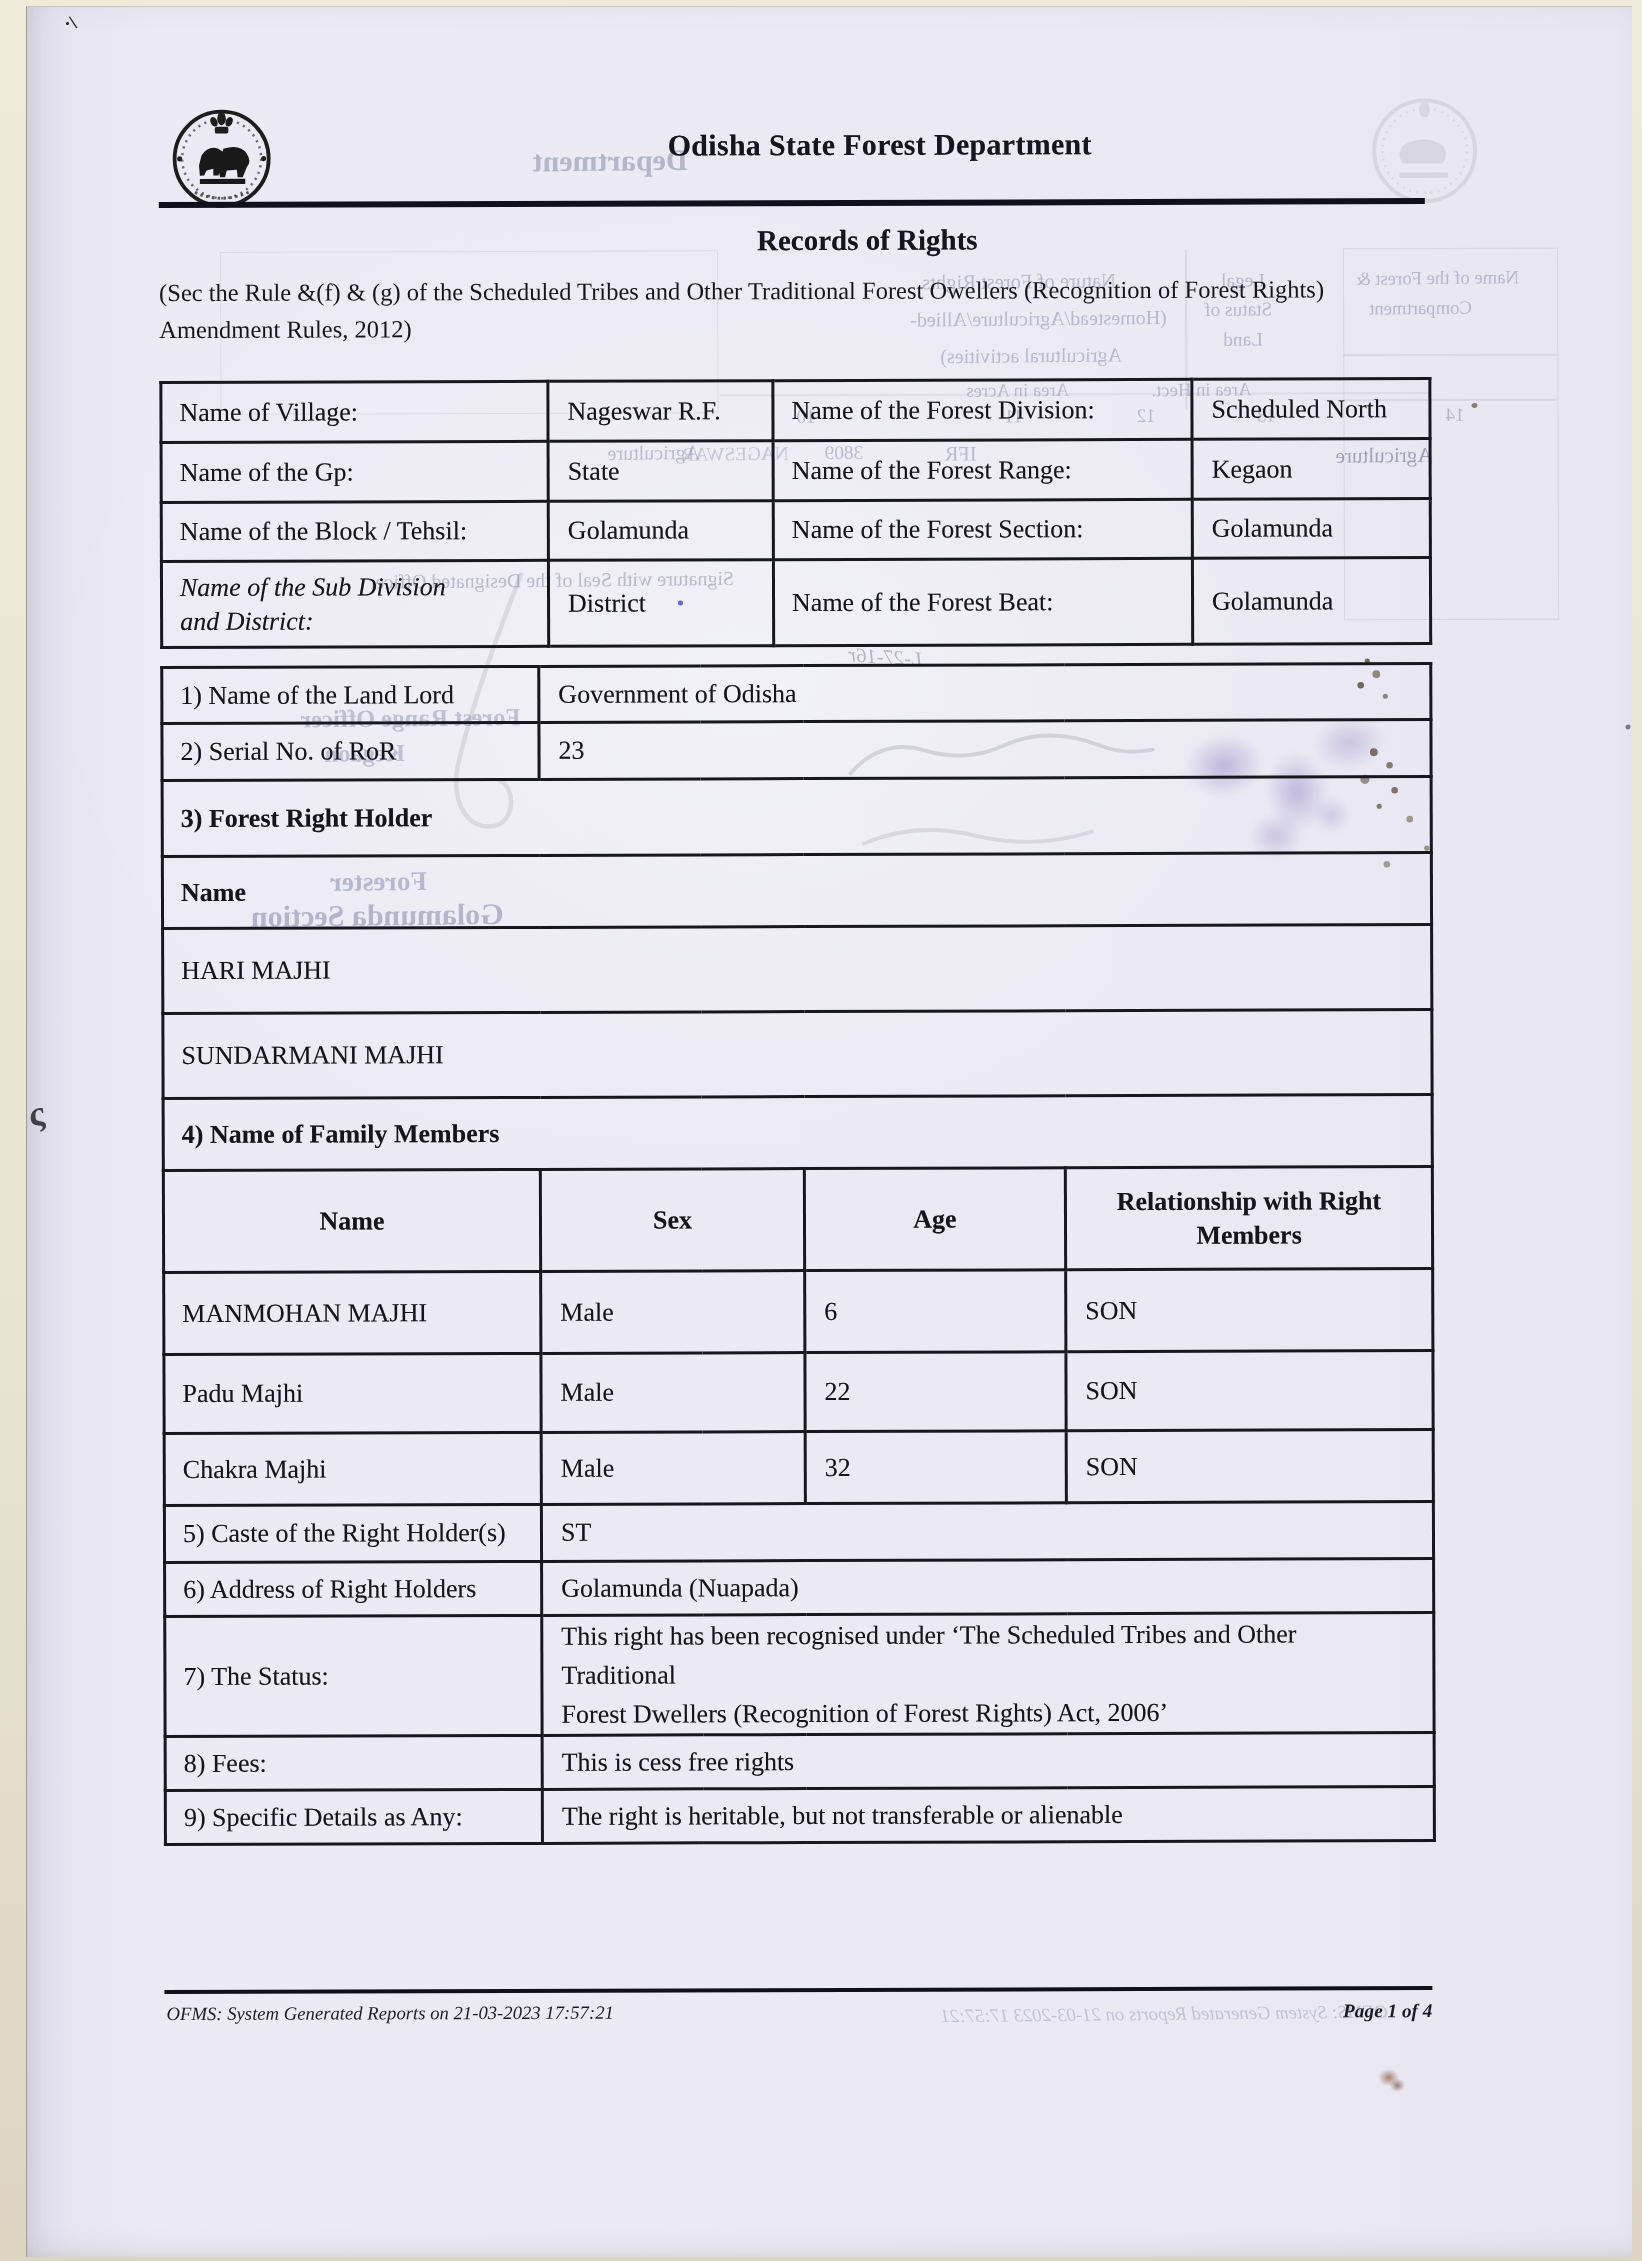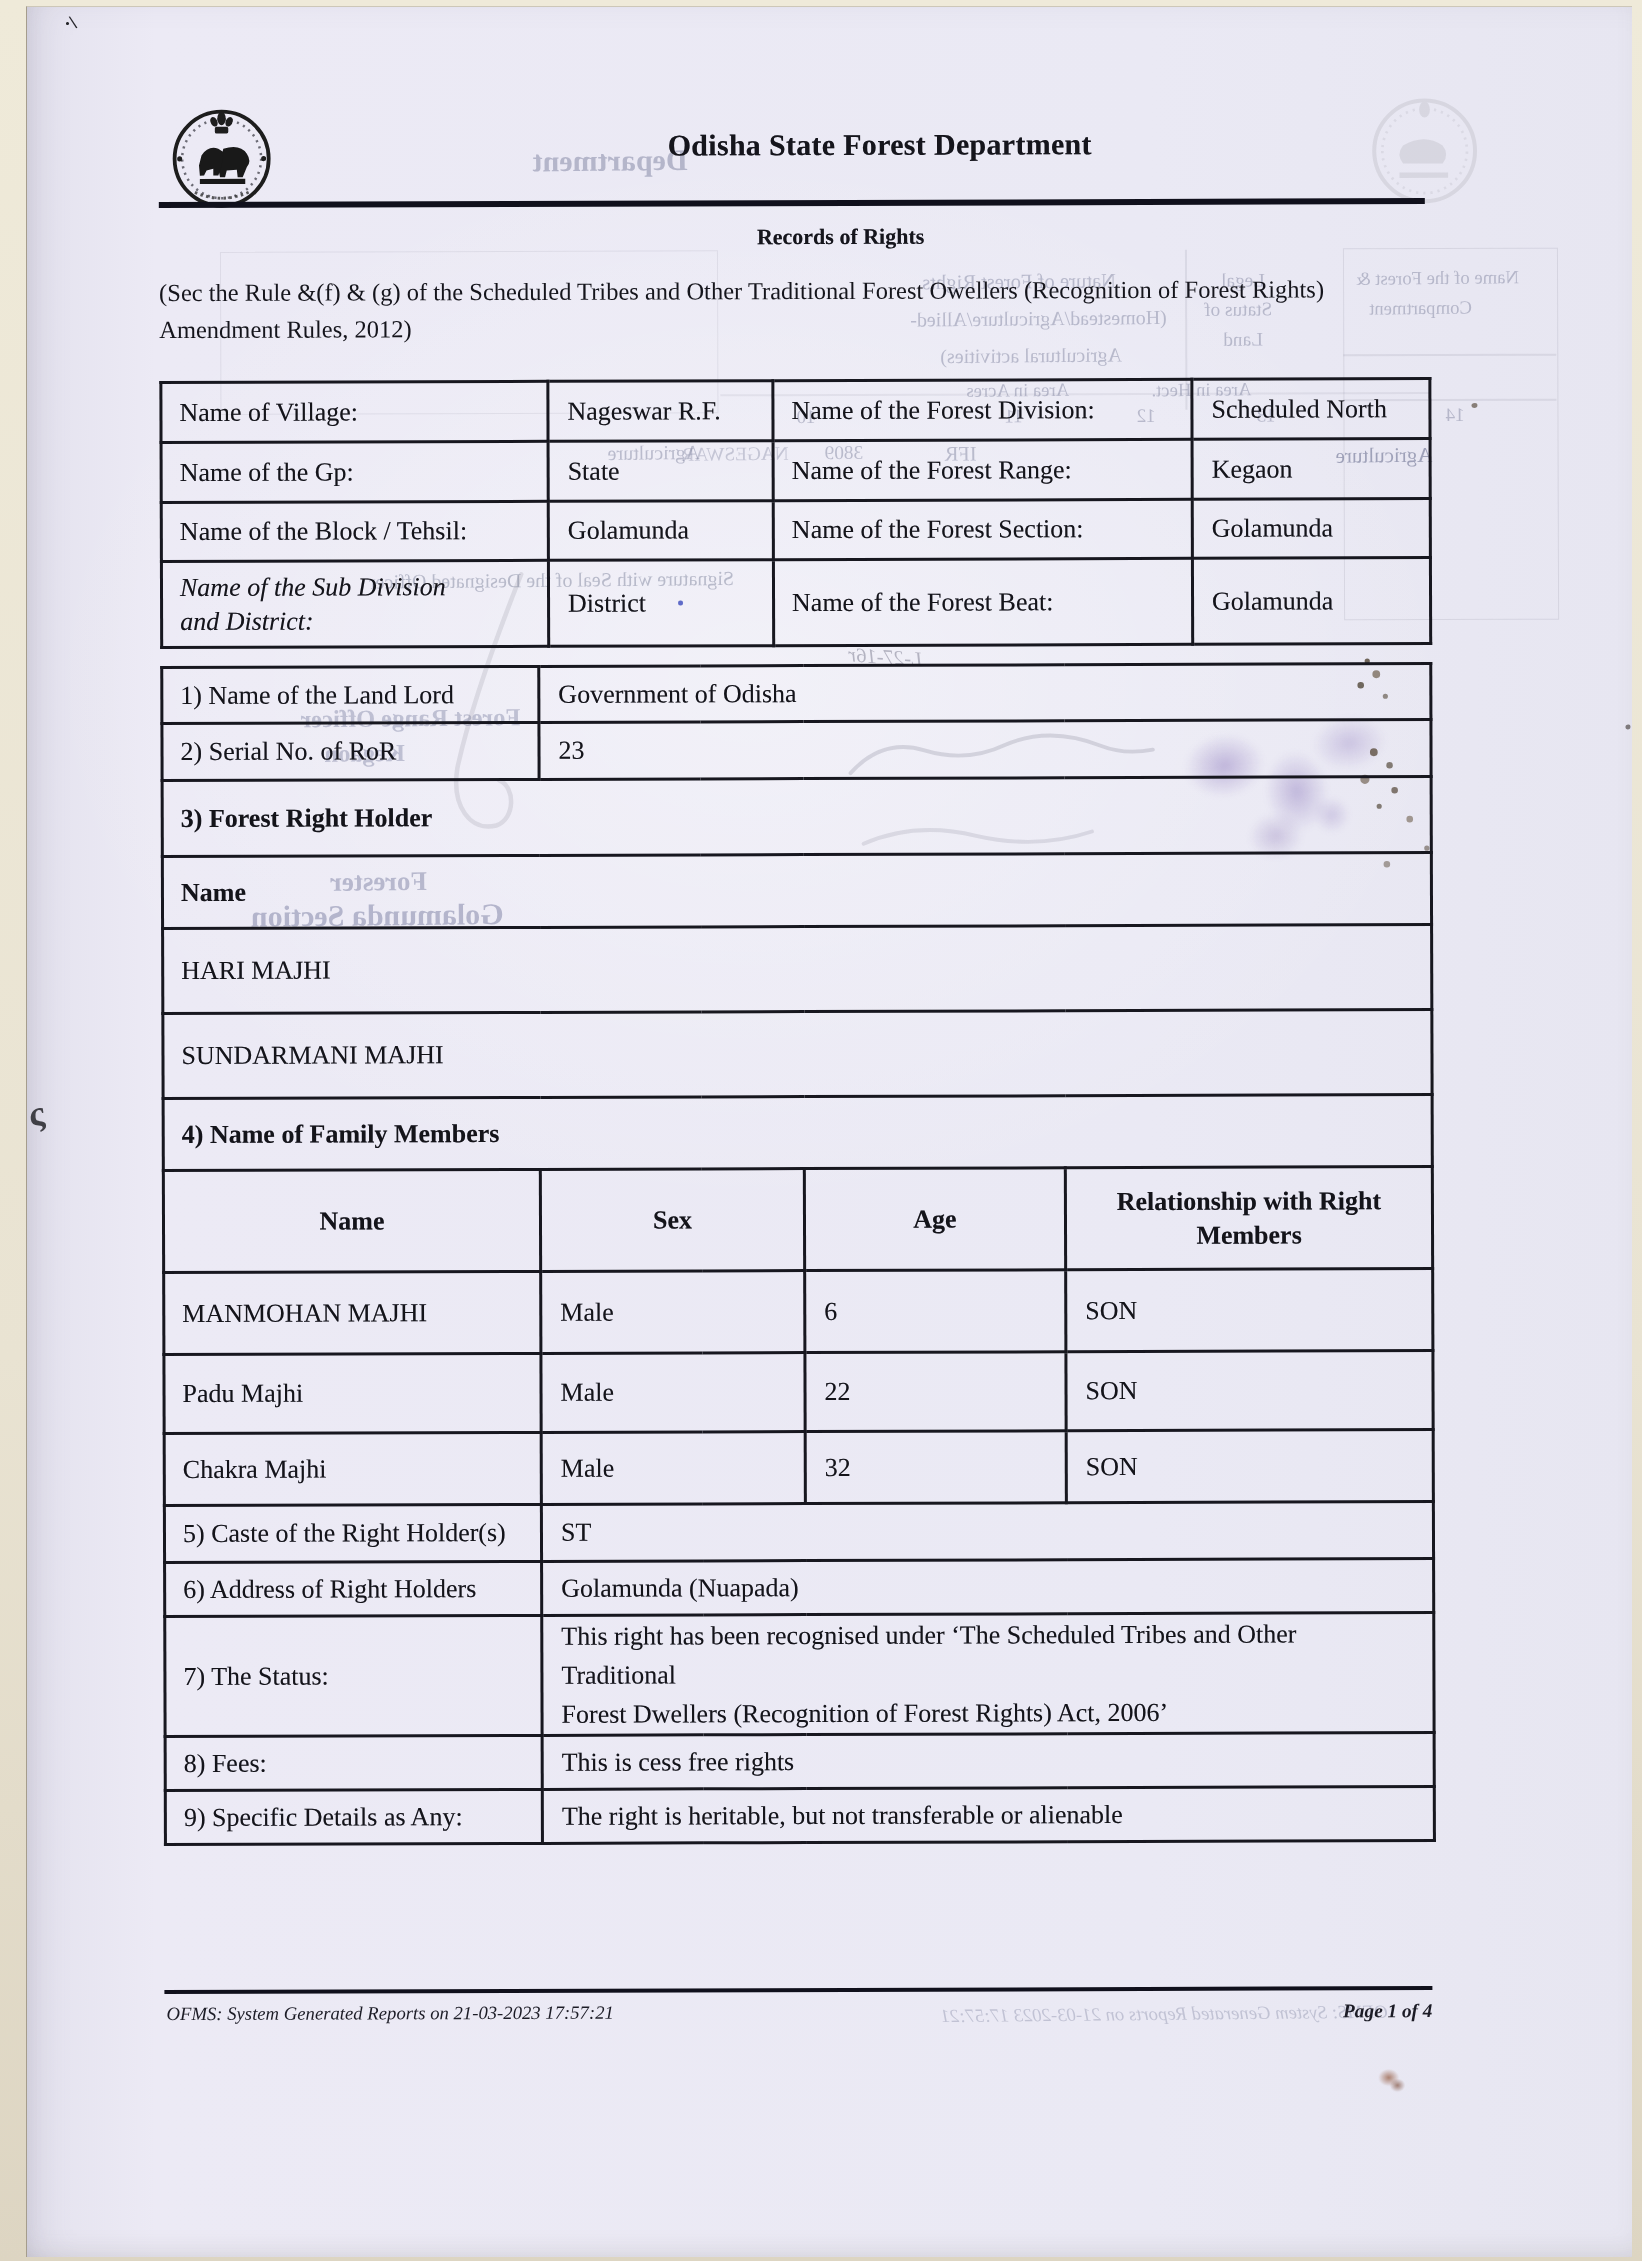--- a/index.html
+++ b/index.html
@@ -12,21 +12,21 @@
     position:absolute;left:26px;top:6.4px;width:1605px;height:2250px;
     background:
       radial-gradient(1031px 773px at 45% 30%, rgba(255,255,255,.35), rgba(255,255,255,0) 70%),
       linear-gradient(90deg,#e4e2ee 0%,#eceaf5 8%,#eae9f4 70%,#e7e6f1 100%);
     border-left:1.9px solid #a59d8c;border-top:0.6px solid #cdc7b8;
     box-shadow:inset 22px 0 45px -26px rgba(110,105,130,.30), inset 0 -13px 32px -19.3px rgba(120,112,95,.25);
   }
   .content{position:absolute;left:0;top:0;width:1643px;height:2261px;transform:rotate(-0.18deg);transform-origin:50% 40%;}
   .abs{position:absolute;}
   .doc-title{font-size:30px;font-weight:bold;letter-spacing:0.3px;text-shadow:0 0 0.6px rgba(10,10,20,.45);}
-  .doc-heading{font-size:22px;font-weight:bold;text-shadow:0 0 0.6px rgba(10,10,20,.45);}
+  .doc-heading{font-size:29px;font-weight:bold;text-shadow:0 0 0.6px rgba(10,10,20,.45);}
   .subtitle{font-size:24.5px;line-height:1.5;}
   .rule{background:#10101c;}
   table.sheet-table{border-collapse:collapse;table-layout:fixed;position:absolute;background:transparent;}
   table.sheet-table td{border:3.2px solid #17171f;vertical-align:middle;font-size:26px;color:#14141a;
     text-shadow:0 0 0.6px rgba(10,10,25,.35);padding:0;}
   table.sheet-table{border:1.9px solid #17171f;}
   .lab{padding-left:17px !important;}
   .val{padding-left:18px !important;}
   .b{font-weight:bold;}
   .ctr{text-align:center;}

